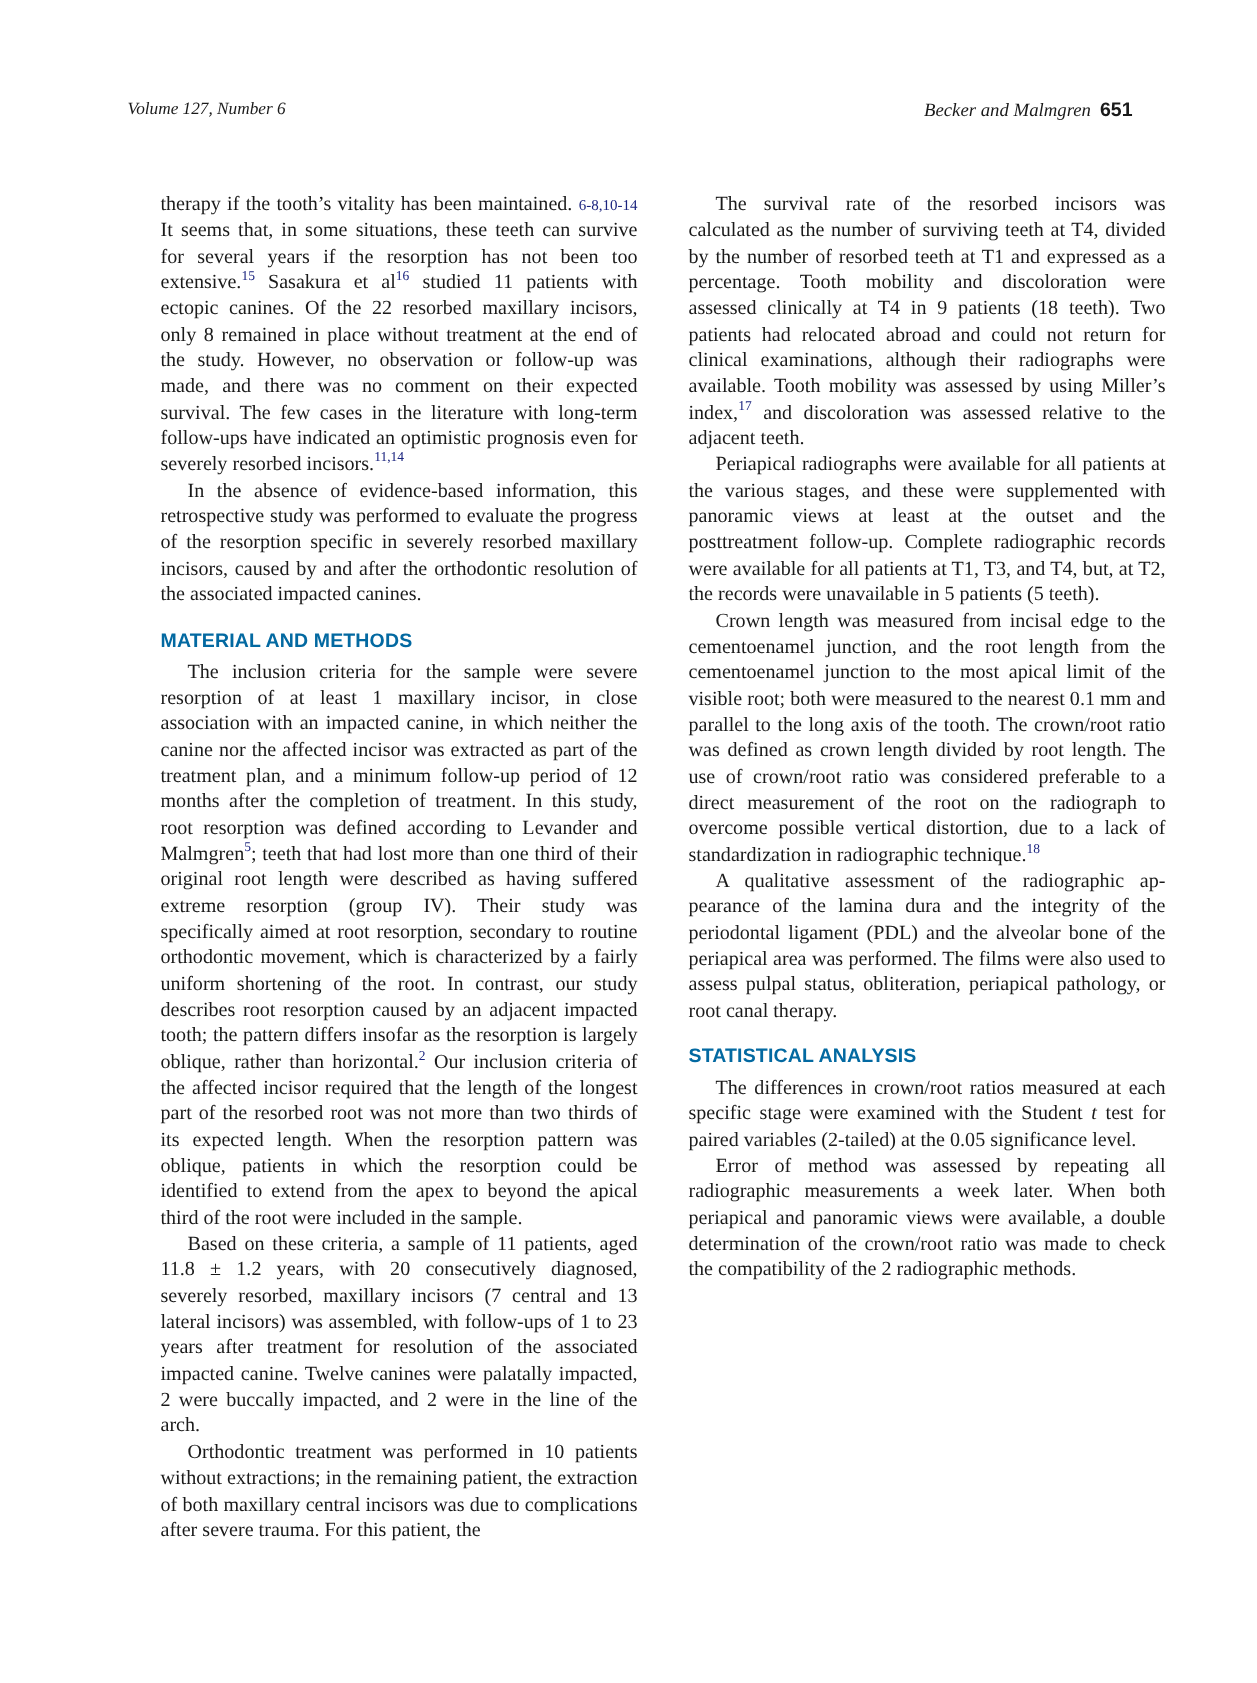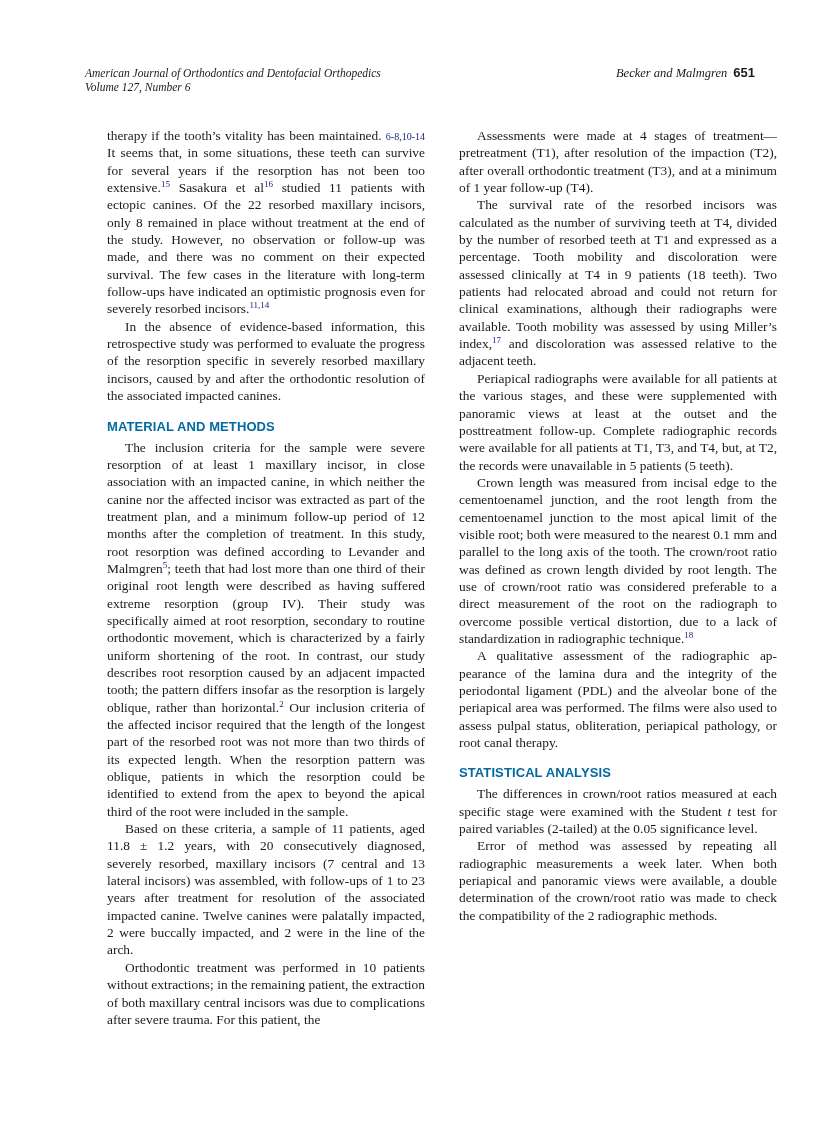--- a/index.html
+++ b/index.html
@@ -24,38 +24,36 @@
     margin: 13px 0 4px 0; line-height: 17px; color: #0369a1;
   }
   sup.ref, span.ref { color: #1a237e; font-size: 9px; line-height: 0; vertical-align: super; }
   span.ref.inline { vertical-align: baseline; font-size: 10px; }
   i.stat { font-style: italic; }
 </style>
 </head>
 <body>
 
 <div class="running-head">
-  <div>American Journal of Orthodontics and Dentofacial Orthopedics</div>
   <div>Volume 127, Number 6</div>
   <div class="right">
     <span>Becker and Malmgren</span><span class="page-num">651</span>
   </div>
 </div>
 
 <div class="col left">
   <p><span>therapy if the tooth’s vitality has been maintained.</span> <span class="ref inline">6-8,10-14</span><span> It seems that, in some situations, these teeth can survive for several years if the resorption has not been too extensive.</span><sup class="ref">15</sup><span> Sasakura et al</span><sup class="ref">16</sup><span> studied 11 patients with ectopic canines. Of the 22 resorbed maxillary incisors, only 8 remained in place without treatment at the end of the study. However, no observation or follow-up was made, and there was no comment on their expected survival. The few cases in the literature with long-term follow-ups have indicated an optimistic prognosis even for severely resorbed incisors.</span><sup class="ref">11,14</sup></p>
   <p class="indent">In the absence of evidence-based information, this retrospective study was performed to evaluate the progress of the resorption specific in severely resorbed maxillary incisors, caused by and after the orthodontic resolution of the associated impacted canines.</p>
   <h2>MATERIAL AND METHODS</h2>
   <p class="indent"><span>The inclusion criteria for the sample were severe resorption of at least 1 maxillary incisor, in close association with an impacted canine, in which neither the canine nor the affected incisor was extracted as part of the treatment plan, and a minimum follow-up period of 12 months after the completion of treatment. In this study, root resorption was defined according to Levander and Malmgren</span><sup class="ref">5</sup><span>; teeth that had lost more than one third of their original root length were described as having suf­fered extreme resorption (group IV). Their study was specifically aimed at root resorption, secondary to routine orthodontic movement, which is characterized by a fairly uniform shortening of the root. In contrast, our study describes root resorption caused by an adja­cent impacted tooth; the pattern differs insofar as the resorption is largely oblique, rather than horizontal.</span><sup class="ref">2</sup><span> Our inclusion criteria of the affected incisor required that the length of the longest part of the resorbed root was not more than two thirds of its expected length. When the resorption pattern was oblique, patients in which the resorption could be identified to extend from the apex to beyond the apical third of the root were included in the sample.</span></p>
   <p class="indent">Based on these criteria, a sample of 11 patients, aged 11.8 ± 1.2 years, with 20 consecutively diag­nosed, severely resorbed, maxillary incisors (7 central and 13 lateral incisors) was assembled, with follow-ups of 1 to 23 years after treatment for resolution of the associated impacted canine. Twelve canines were pal­atally impacted, 2 were buccally impacted, and 2 were in the line of the arch.</p>
   <p class="indent">Orthodontic treatment was performed in 10 patients without extractions; in the remaining patient, the ex­traction of both maxillary central incisors was due to complications after severe trauma. For this patient, the</p>
 </div>
 
 <div class="col right">
-  <p class="indent">Assessments were made at 4 stages of treatment—pretreatment (T1), after resolution of the impaction (T2), after overall orthodontic treatment (T3), and at a minimum of 1 year follow-up (T4).</p>
   <p class="indent"><span>The survival rate of the resorbed incisors was calculated as the number of surviving teeth at T4, divided by the number of resorbed teeth at T1 and expressed as a percentage. Tooth mobility and discol­oration were assessed clinically at T4 in 9 patients (18 teeth). Two patients had relocated abroad and could not return for clinical examinations, although their radiographs were available. Tooth mobility was as­sessed by using Miller’s index,</span><sup class="ref">17</sup><span> and discoloration was assessed relative to the adjacent teeth.</span></p>
   <p class="indent">Periapical radiographs were available for all pa­tients at the various stages, and these were supple­mented with panoramic views at least at the outset and the posttreatment follow-up. Complete radiographic records were available for all patients at T1, T3, and T4, but, at T2, the records were unavailable in 5 patients (5 teeth).</p>
   <p class="indent"><span>Crown length was measured from incisal edge to the cementoenamel junction, and the root length from the cementoenamel junction to the most apical limit of the visible root; both were measured to the nearest 0.1 mm and parallel to the long axis of the tooth. The crown/root ratio was defined as crown length divided by root length. The use of crown/root ratio was con­sidered preferable to a direct measurement of the root on the radiograph to overcome possible vertical distor­tion, due to a lack of standardization in radiographic technique.</span><sup class="ref">18</sup></p>
   <p class="indent">A qualitative assessment of the radiographic ap­pearance of the lamina dura and the integrity of the periodontal ligament (PDL) and the alveolar bone of the periapical area was performed. The films were also used to assess pulpal status, obliteration, periapical pathology, or root canal therapy.</p>
   <h2>STATISTICAL ANALYSIS</h2>
   <p class="indent"><span>The differences in crown/root ratios measured at each specific stage were examined with the Student </span><i class="stat">t</i><span> test for paired variables (2-tailed) at the 0.05 signifi­cance level.</span></p>
   <p class="indent">Error of method was assessed by repeating all radiographic measurements a week later. When both periapical and panoramic views were available, a dou­ble determination of the crown/root ratio was made to check the compatibility of the 2 radiographic methods.</p>
 </div>
 
 </body></html>

